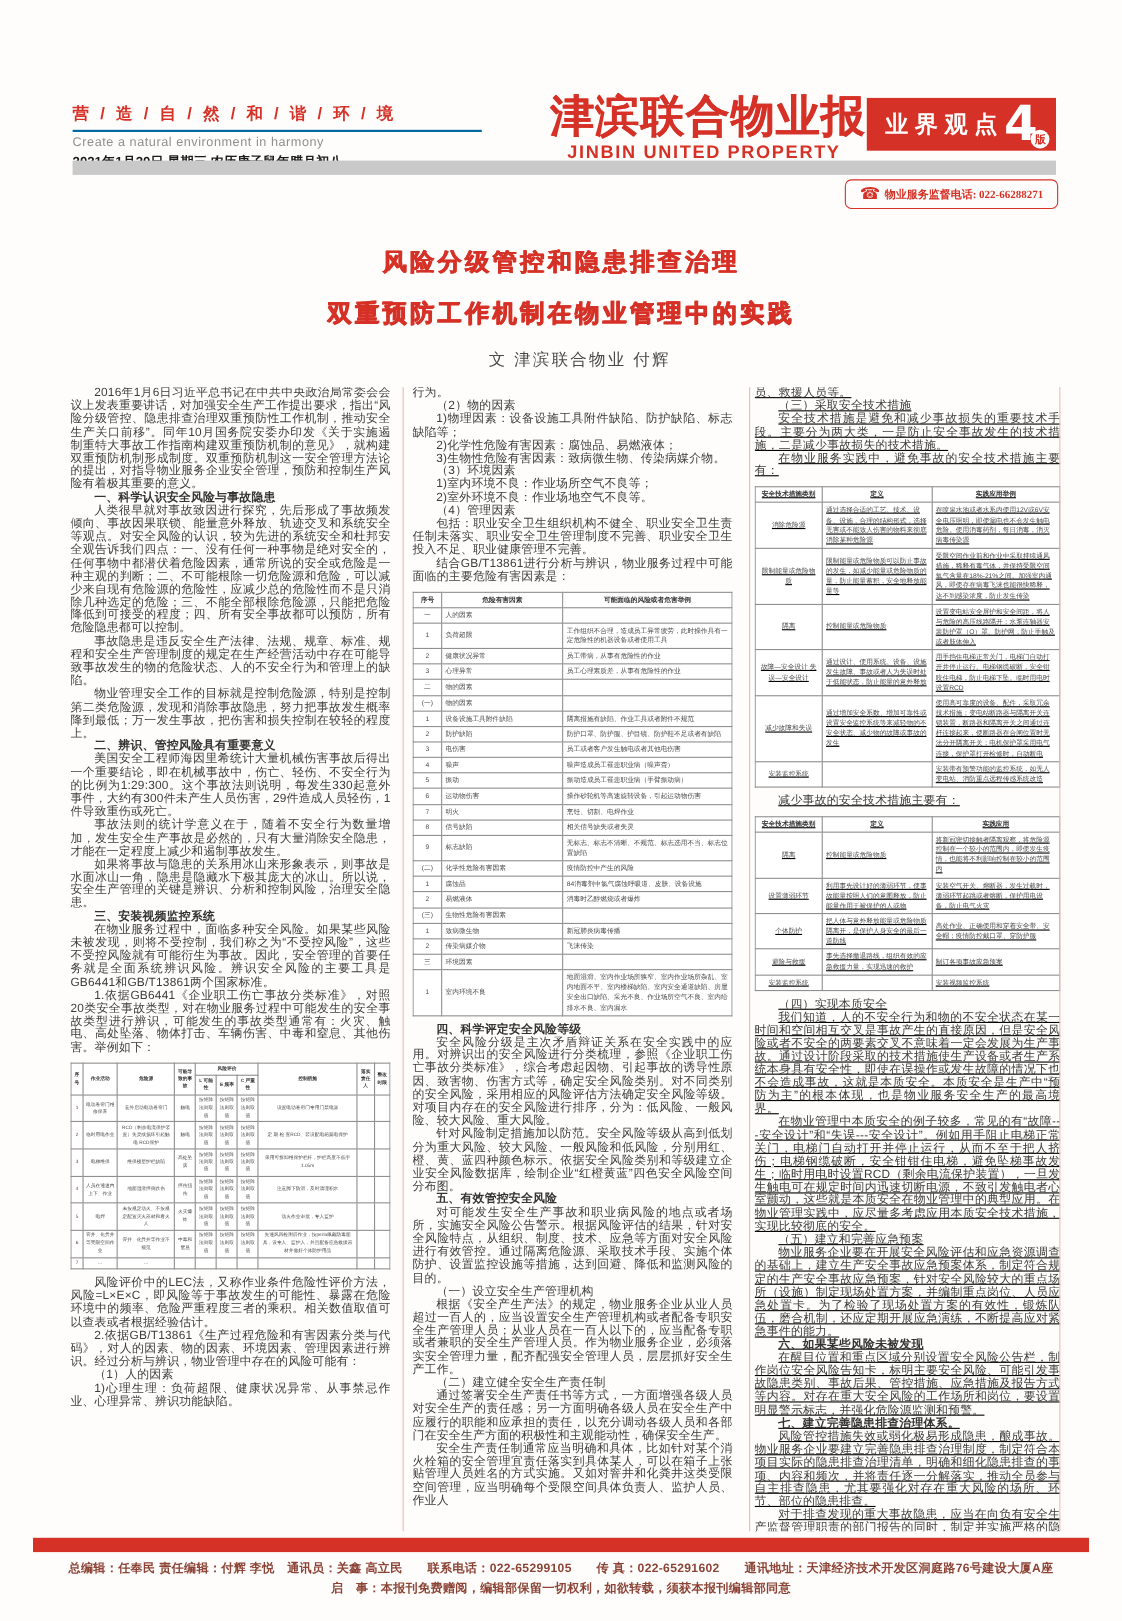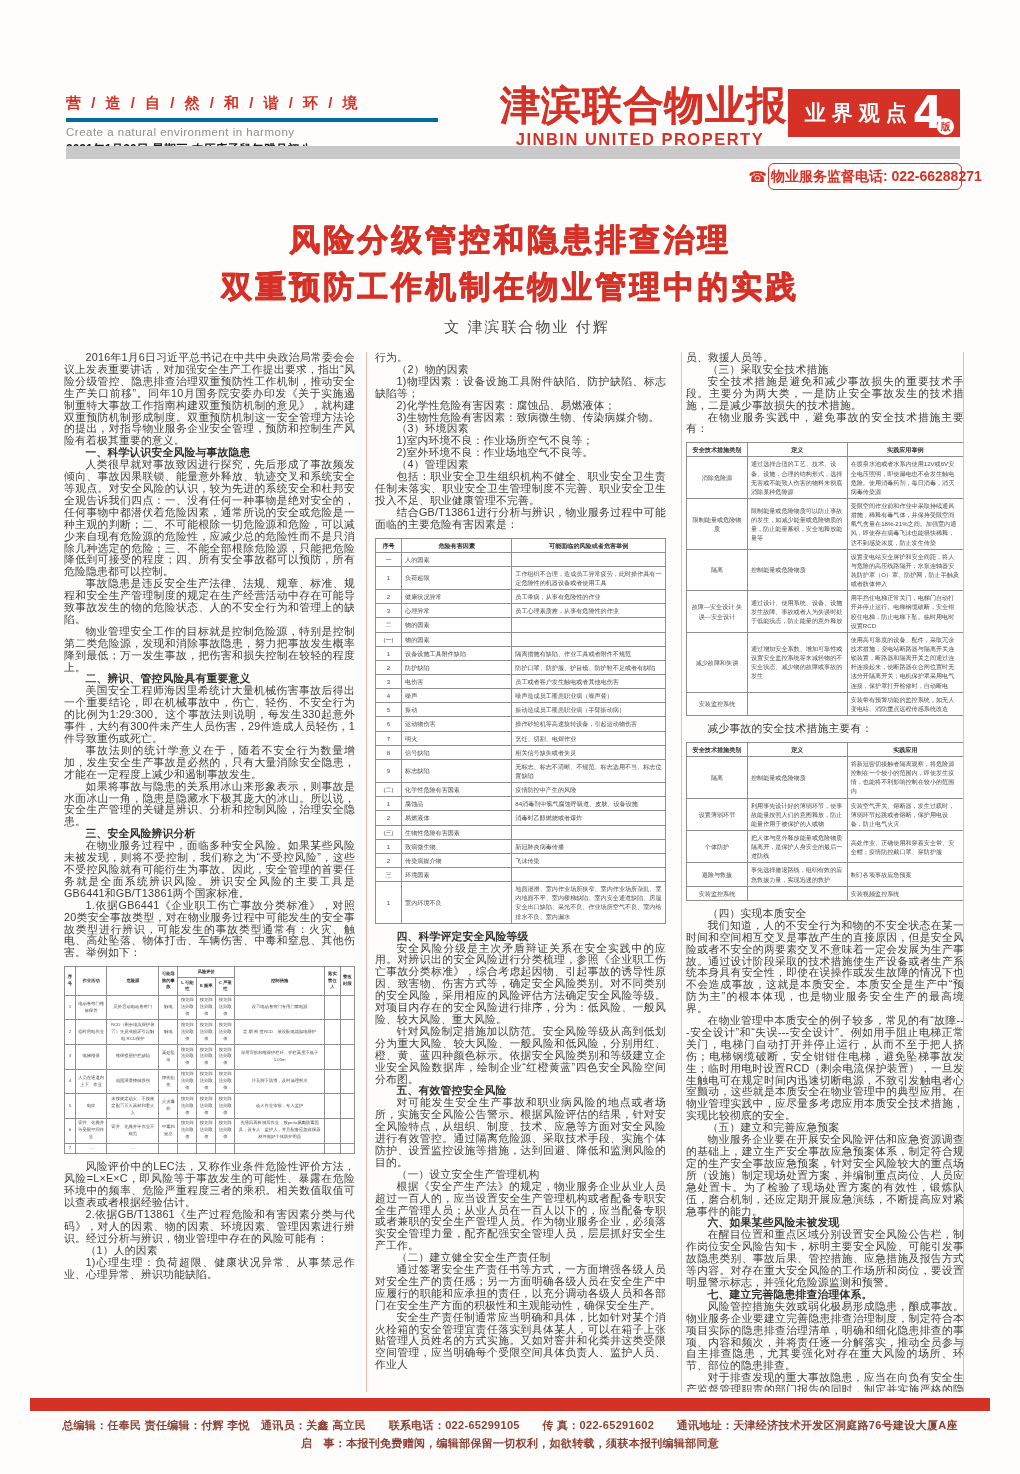--- a/index.html
+++ b/index.html
@@ -1,51 +1,51 @@
 <!DOCTYPE html>
 <html><head>
 <meta charset="utf-8">
 <style>
   html,body{margin:0;padding:0;background:#e9e9e9;}
   .page{position:relative;width:1020px;height:1474px;margin:0 auto;background:#fefdfb;
         font-family:"Liberation Sans",sans-serif;overflow:hidden;}
   
   .hd-left{position:absolute;left:66px;top:94px;width:372px;}
   .slogan-cn{color:#d63127;font-size:15px;font-weight:bold;letter-spacing:3px;
-             border-bottom:4px solid #0369a1;padding-bottom:5px;margin-bottom:4px;}
+             border-bottom:2px solid #0369a1;padding-bottom:5px;margin-bottom:4px;}
   .slogan-en{color:#8f8f8f;font-size:11.5px;letter-spacing:0.5px;}
   .date-line{color:#1a1a1a;font-size:12px;font-weight:bold;margin-top:3px;}
   .masthead{position:absolute;left:500px;top:84px;width:280px;text-align:center;}
   .mast-cn{color:#d63127;font-size:40px;font-weight:900;letter-spacing:1px;line-height:44px;
            text-shadow:0.6px 0 #d63127;font-family:"Liberation Serif",serif;white-space:nowrap;}
   .mast-en{color:#d63127;font-size:16.5px;font-weight:bold;letter-spacing:1.5px;margin-top:2px;}
   .section-box{position:absolute;left:788px;top:89px;width:172px;height:48px;background:#d63127;
                display:flex;align-items:center;justify-content:center;gap:0;}
   .section-label{color:#fff;font-size:21px;font-weight:bold;letter-spacing:6px;white-space:nowrap;}
   .page-num-wrap{position:relative;}
   .page-num{color:#fff;font-size:44px;font-weight:900;line-height:44px;font-family:"DejaVu Sans",sans-serif;}
   .page-suffix{position:absolute;right:-11px;bottom:0px;width:17px;height:17px;border-radius:50%;
                background:#fff;color:#d63127;font-size:10px;font-weight:bold;
                display:flex;align-items:center;justify-content:center;}
   .gray-bar{position:absolute;left:66px;top:146px;width:894px;height:13px;background:#c9c9c9;}
   .hotline{position:absolute;left:768px;top:163px;width:192px;height:25px;border:1.5px solid #d63127;
            border-radius:6px;display:flex;align-items:center;justify-content:center;gap:4px;background:#fffdfb;}
   .hotline-icon{color:#d63127;font-size:15px;line-height:15px;}
-  .hotline-text{color:#d63127;font-size:14px;font-weight:bold;white-space:nowrap;}
+  .hotline-text{color:#d63127;font-size:10px;font-weight:bold;white-space:nowrap;font-family:Liberation Serif, serif;}
   
   .art-title{position:absolute;left:0;top:216px;width:100%;text-align:center;color:#d63127;}
-  .art-title .l1,.art-title .l2{font-size:31px;font-weight:900;letter-spacing:3px;line-height:47px;
-        font-family:Liberation Serif, serif;text-shadow:0.8px 0 #d63127,0 0.8px #d63127;text-align:center;}
+  .art-title .l1,.art-title .l2{font-size:22px;font-weight:900;letter-spacing:3px;line-height:47px;
+        font-family:Liberation Mono, monospace;text-shadow:0.8px 0 #d63127,0 0.8px #d63127;text-align:center;}
   .byline{position:absolute;left:17px;top:318px;width:100%;text-align:center;color:#4a4a4a;
           font-size:15px;letter-spacing:2px;}
   
   .columns{position:absolute;left:64px;top:352px;width:900px;height:1040px;
            display:flex;justify-content:space-between;overflow:hidden;}
   .col{width:291px;overflow:hidden;}
-  .col:last-child{width:278px;}
+  .col:last-child{width:278px;text-decoration:underline;}
   .para{font-size:10.8px;line-height:11.9px;text-align:justify;text-indent:2em;
         color:#3c3c3c;margin:0;letter-spacing:0.2px;}
   .para.head{font-weight:bold;color:#333;}
   .para.cont{text-indent:0;}
   .vrule{position:absolute;top:352px;width:1px;height:1040px;background:#efb9b1;}
   .vr1{left:366px;} .vr2{left:681px;} .vr3{left:963px;}
   
   table.art-table{width:100%;border-collapse:collapse;margin:7px 0;background:#fff;}
   .art-table th,.art-table td{border:0.6px solid #8f8f8f;padding:2px 3px;color:#4a4a4a;
         font-size:6.1px;line-height:1.5;vertical-align:middle;text-align:left;font-weight:normal;}
@@ -105,21 +105,21 @@
     <div class="col">
         <p class="para">2016年1月6日习近平总书记在中共中央政治局常委会会议上发表重要讲话，对加强安全生产工作提出要求，指出“风险分级管控、隐患排查治理双重预防性工作机制，推动安全生产关口前移”。同年10月国务院安委办印发《关于实施遏制重特大事故工作指南构建双重预防机制的意见》，就构建双重预防机制形成制度。双重预防机制这一安全管理方法论的提出，对指导物业服务企业安全管理，预防和控制生产风险有着极其重要的意义。</p>
         <p class="para head">一、科学认识安全风险与事故隐患</p>
         <p class="para">人类很早就对事故致因进行探究，先后形成了事故频发倾向、事故因果联锁、能量意外释放、轨迹交叉和系统安全等观点。对安全风险的认识，较为先进的系统安全和杜邦安全观告诉我们四点：一、没有任何一种事物是绝对安全的，任何事物中都潜伏着危险因素，通常所说的安全或危险是一种主观的判断；二、不可能根除一切危险源和危险，可以减少来自现有危险源的危险性，应减少总的危险性而不是只消除几种选定的危险；三、不能全部根除危险源，只能把危险降低到可接受的程度；四、所有安全事故都可以预防，所有危险隐患都可以控制。</p>
         <p class="para">事故隐患是违反安全生产法律、法规、规章、标准、规程和安全生产管理制度的规定在生产经营活动中存在可能导致事故发生的物的危险状态、人的不安全行为和管理上的缺陷。</p>
         <p class="para">物业管理安全工作的目标就是控制危险源，特别是控制第二类危险源，发现和消除事故隐患，努力把事故发生概率降到最低；万一发生事故，把伤害和损失控制在较轻的程度上。</p>
         <p class="para head">二、辨识、管控风险具有重要意义</p>
         <p class="para">美国安全工程师海因里希统计大量机械伤害事故后得出一个重要结论，即在机械事故中，伤亡、轻伤、不安全行为的比例为1:29:300。这个事故法则说明，每发生330起意外事件，大约有300件未产生人员伤害，29件造成人员轻伤，1件导致重伤或死亡。</p>
         <p class="para">事故法则的统计学意义在于，随着不安全行为数量增加，发生安全生产事故是必然的，只有大量消除安全隐患，才能在一定程度上减少和遏制事故发生。</p>
         <p class="para">如果将事故与隐患的关系用冰山来形象表示，则事故是水面冰山一角，隐患是隐藏水下极其庞大的冰山。所以说，安全生产管理的关键是辨识、分析和控制风险，治理安全隐患。</p>
-        <p class="para head">三、安全风险辨识分析</p>
+        <p class="para head">三、安装视频监控系统</p>
         <p class="para">在物业服务过程中，面临多种安全风险。如果某些风险未被发现，则将不受控制，我们称之为“不受控风险”，这些不受控风险就有可能衍生为事故。因此，安全管理的首要任务就是全面系统辨识风险。辨识安全风险的主要工具是GB6441和GB/T13861两个国家标准。</p>
         <p class="para">1.依据GB6441《企业职工伤亡事故分类标准》，对照20类安全事故类型，对在物业服务过程中可能发生的安全事故类型进行辨识，可能发生的事故类型通常有：火灾、触电、高处坠落、物体打击、车辆伤害、中毒和窒息、其他伤害。举例如下：</p>
         <table class="art-table t1">
           <thead>
             <tr>
               <th rowspan="2">序号</th>
               <th rowspan="2">作业活动</th>
               <th rowspan="2">危险源</th>
               <th rowspan="2">可能导致的事故</th>
               <th colspan="3">风险评价</th>

